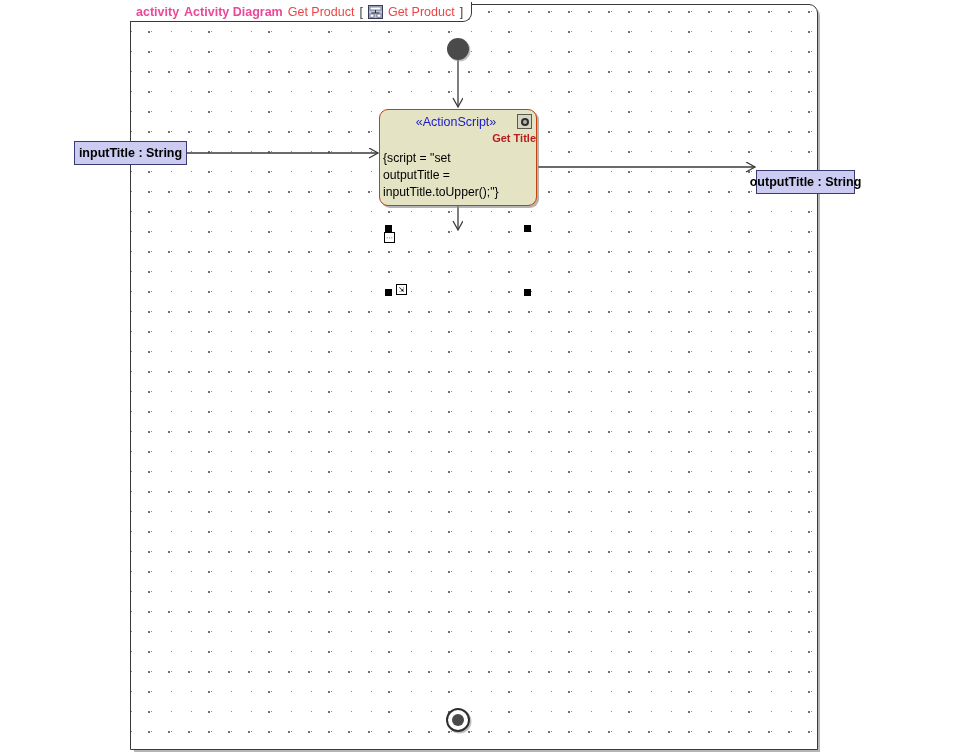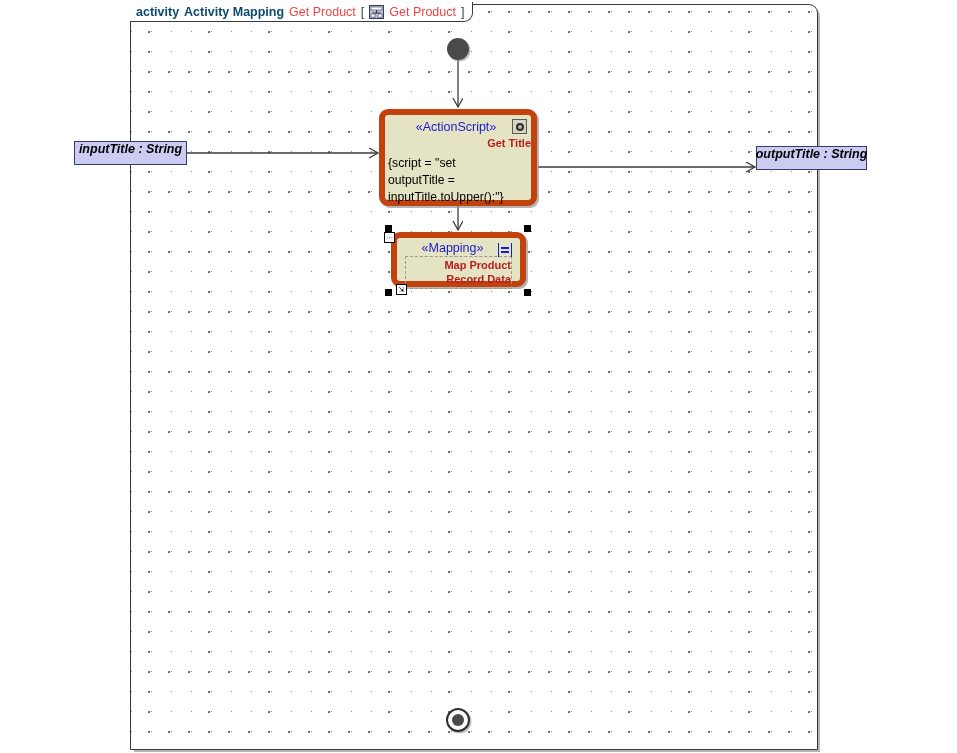--- a/index.html
+++ b/index.html
@@ -75,42 +75,42 @@
     border-top: none;
     border-left: none;
     border-bottom-right-radius: 9px;
     font-size: 12.5px;
     color: #111111;
     white-space: nowrap;
     z-index: 6;
   }
   .frame-title .kw {
     font-weight: bold;
-    color: #0c4a6e;
+    color: #ec4899;
   }
   .frame-title .nm {
     color: #ef4444;
   }
   .frame-title .brk {
     color: #3d3d3d;
   }
   .tab-icon {
     display: inline-block;
     width: 15px;
     height: 14px;
     position: relative;
     flex: none;
   }
 
   
   .node {
     position: absolute;
     box-sizing: border-box;
     background: #e4e3c3;
-    border: 6px solid #c2410c;
+    border: 1px solid #c2410c;
     border-radius: 9px;
     box-shadow: 2px 2px 0px -0px rgba(140,140,140,0.65);
     z-index: 3;
   }
   .stereotype {
     color: #1a1acc;
     font-size: 12.5px;
     text-align: center;
     font-family: "Liberation Sans", sans-serif;
   }
@@ -222,29 +222,29 @@
   
   .pin {
     position: absolute;
     box-sizing: border-box;
     background: #ccccf2;
     border: 1px solid #3a3a6e;
     color: #000000;
     font-size: 12.5px;
     font-weight: bold;
     display: flex;
+    align-items: center;
     justify-content: center;
     padding: 0 6px;
     white-space: nowrap;
     height: 24px;
     z-index: 5;
-    font-style: italic;
   }
   #pin-input-title { left: 74px; top: 141px; width: 113px; }
-  #pin-output-title { left: 756px; top: 146px; width: 111px; }
+  #pin-output-title { left: 756px; top: 170px; width: 99px; }
   #pin-input-product { left: 2px; top: 296px; width: 258px; }
   #pin-output-product { left: 681px; top: 515px; width: 270px; }
 
   
   #initial-node {
     position: absolute;
     left: 447px;
     top: 38px;
     width: 22px;
     height: 22px;
@@ -290,21 +290,21 @@
 
 <div id="canvas">
 
   <div class="frame">
     <div class="frame-inner-grid"></div>
     <div class="frame-inner-grid2"></div>
   </div>
 
   <div class="frame-title">
     <span class="kw">activity</span>
-    <span class="kw">Activity Mapping</span>
+    <span class="kw">Activity Diagram</span>
     <span class="nm">Get Product</span>
     <span class="brk">[</span>
     <span class="tab-icon">
       <svg width="15" height="14" viewBox="0 0 15 14">
         <rect x="0.5" y="0.5" width="14" height="13" fill="#b9c4d6" stroke="#3a3a5a"></rect>
         <rect x="2" y="2" width="11" height="3" fill="#ffffff" stroke="#55556e" stroke-width="0.7"></rect>
         <line x1="7.5" y1="5" x2="7.5" y2="8" stroke="#2a2a4a" stroke-width="1"></line>
         <line x1="3.5" y1="8" x2="11.5" y2="8" stroke="#2a2a4a" stroke-width="1"></line>
         <rect x="2" y="9" width="4" height="3.2" fill="#ffffff" stroke="#55556e" stroke-width="0.7"></rect>
         <rect x="9" y="9" width="4" height="3.2" fill="#ffffff" stroke="#55556e" stroke-width="0.7"></rect>
@@ -336,28 +336,20 @@
     <div class="stereotype">«ActionScript»</div>
     <div class="node-name">Get Title</div>
     <div class="node-script">
       <div>{script = "set</div>
       <div>outputTitle =</div>
       <div>inputTitle.toUpper();"}</div>
     </div>
     <div class="corner-icon"></div>
   </div>
 
-  <div class="node" id="node-mapping">
-    <div class="stereotype">«Mapping»</div>
-    <div class="mapping-body">
-      <div class="node-name">Map Product</div>
-      <div class="node-name">Record Data</div>
-    </div>
-    <div class="eq-icon"></div>
-  </div>
 
   <div class="handle" style="left:385px; top:225px;"></div>
   <div class="handle" style="left:524px; top:225px;"></div>
   <div class="handle" style="left:385px; top:289px;"></div>
   <div class="handle" style="left:524px; top:289px;"></div>
   <div class="handle-box" style="left:384px; top:232px;">⋯</div>
   <div class="handle-box" style="left:396px; top:284px;">⇲</div>
 
   <div class="pin" id="pin-input-title">
     <span>inputTitle : String</span>

